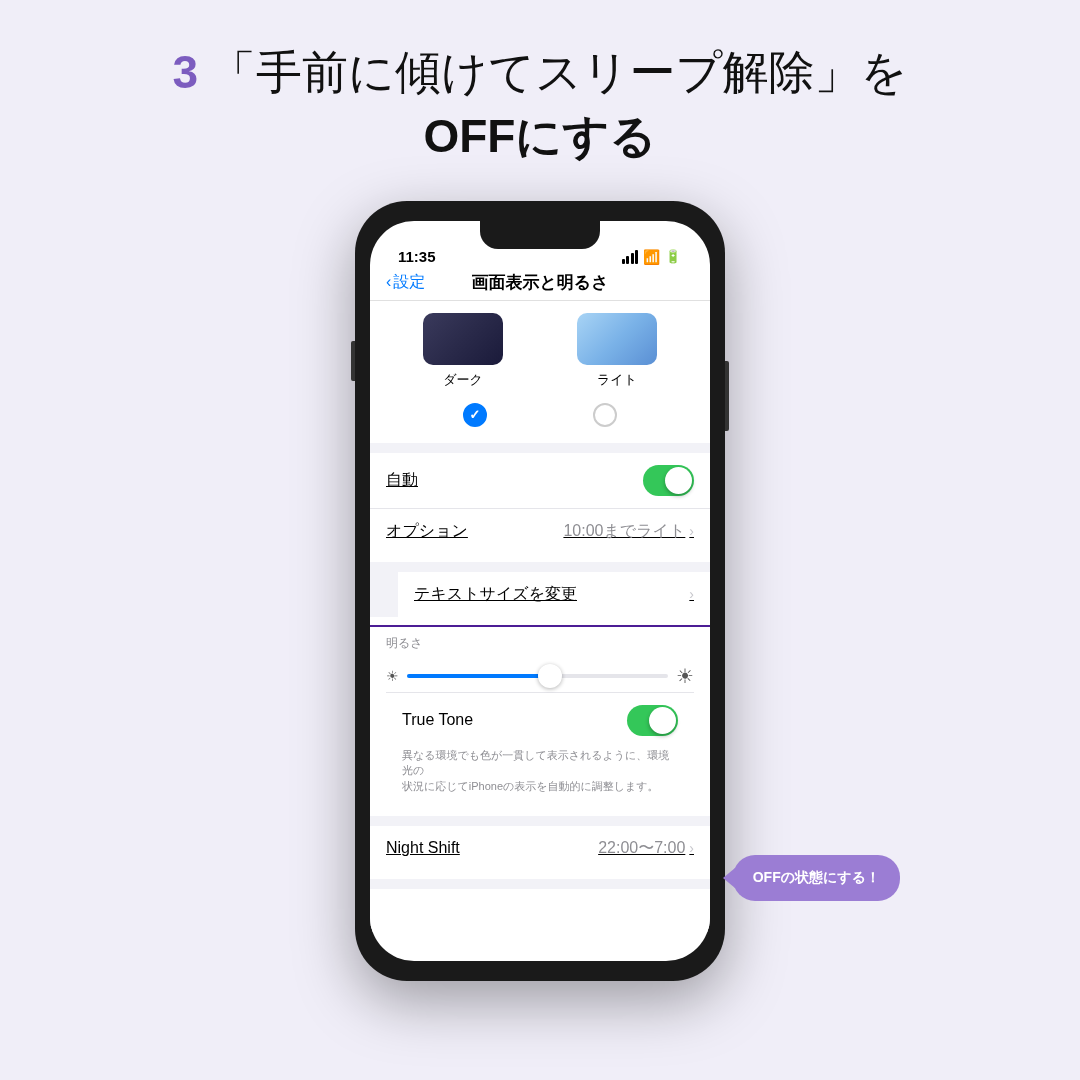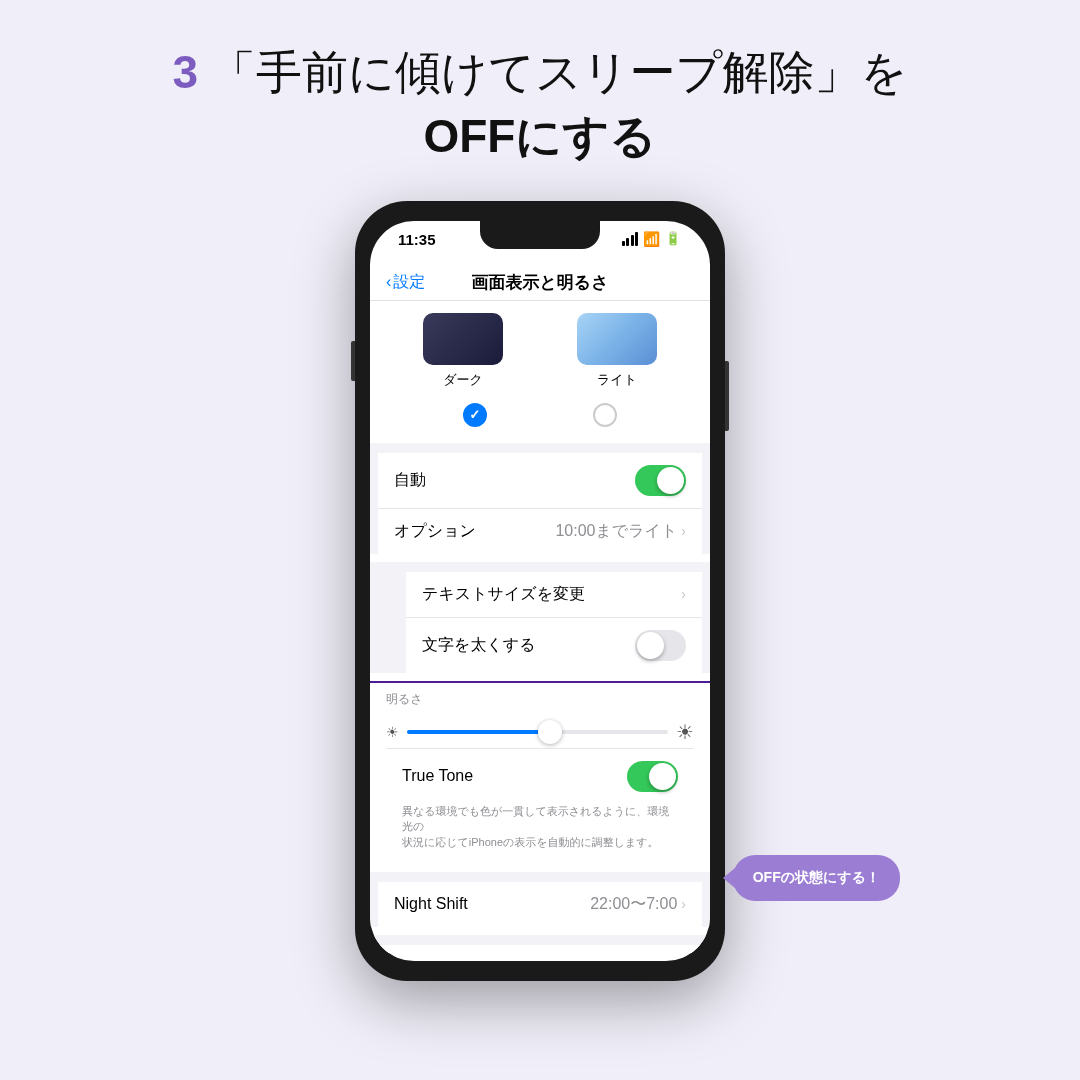--- a/index.html
+++ b/index.html
@@ -99,21 +99,21 @@
       height: 28px;
       background: #1a1a1a;
       border-radius: 0 0 18px 18px;
       z-index: 10;
     }
 
     
     .status-bar {
       display: flex;
       justify-content: space-between;
-      align-items: flex-start;
+      align-items: flex-end;
       padding: 10px 28px 0;
       height: 44px;
       font-size: 15px;
       font-weight: 600;
       color: #000;
     }
 
     .status-time { font-size: 15px; font-weight: 700; }
 
     .status-icons {
@@ -217,22 +217,23 @@
 
     .radio-btn.selected::after {
       content: '✓';
       color: white;
       font-size: 13px;
       font-weight: bold;
     }
 
     .settings-card {
       background: #fff;
-      margin: 8px 8px;
+      margin: 8px 0;
       border-radius: 0;
+      text-decoration: underline;
     }
 
     .setting-row {
       display: flex;
       justify-content: space-between;
       align-items: center;
       padding: 12px 16px;
       border-bottom: 0.5px solid #e5e5ea;
       min-height: 44px;
     }
@@ -473,26 +474,20 @@
               </div>
             </div>
           </div>
         </div>
 
         <div style="background:#f2f2f7; padding-top:2px;padding-left:28px;">
           <div class="settings-card">
             <div class="setting-row">
               <span class="setting-label">テキストサイズを変更</span>
               <span class="chevron">›</span>
-            </div>
-            <div class="setting-row">
-              <span class="setting-label">文字を太くする</span>
-              <div class="toggle off">
-                <div class="toggle-knob"></div>
-              </div>
             </div>
           </div>
         </div>
 
         <div style="background:#4c1d95; padding-top:2px;">
           <div class="brightness-section">
             <div class="brightness-label-small">明るさ</div>
             <div class="brightness-slider-row">
               <span class="sun-icon-small">☀</span>
               <div class="slider-track">

